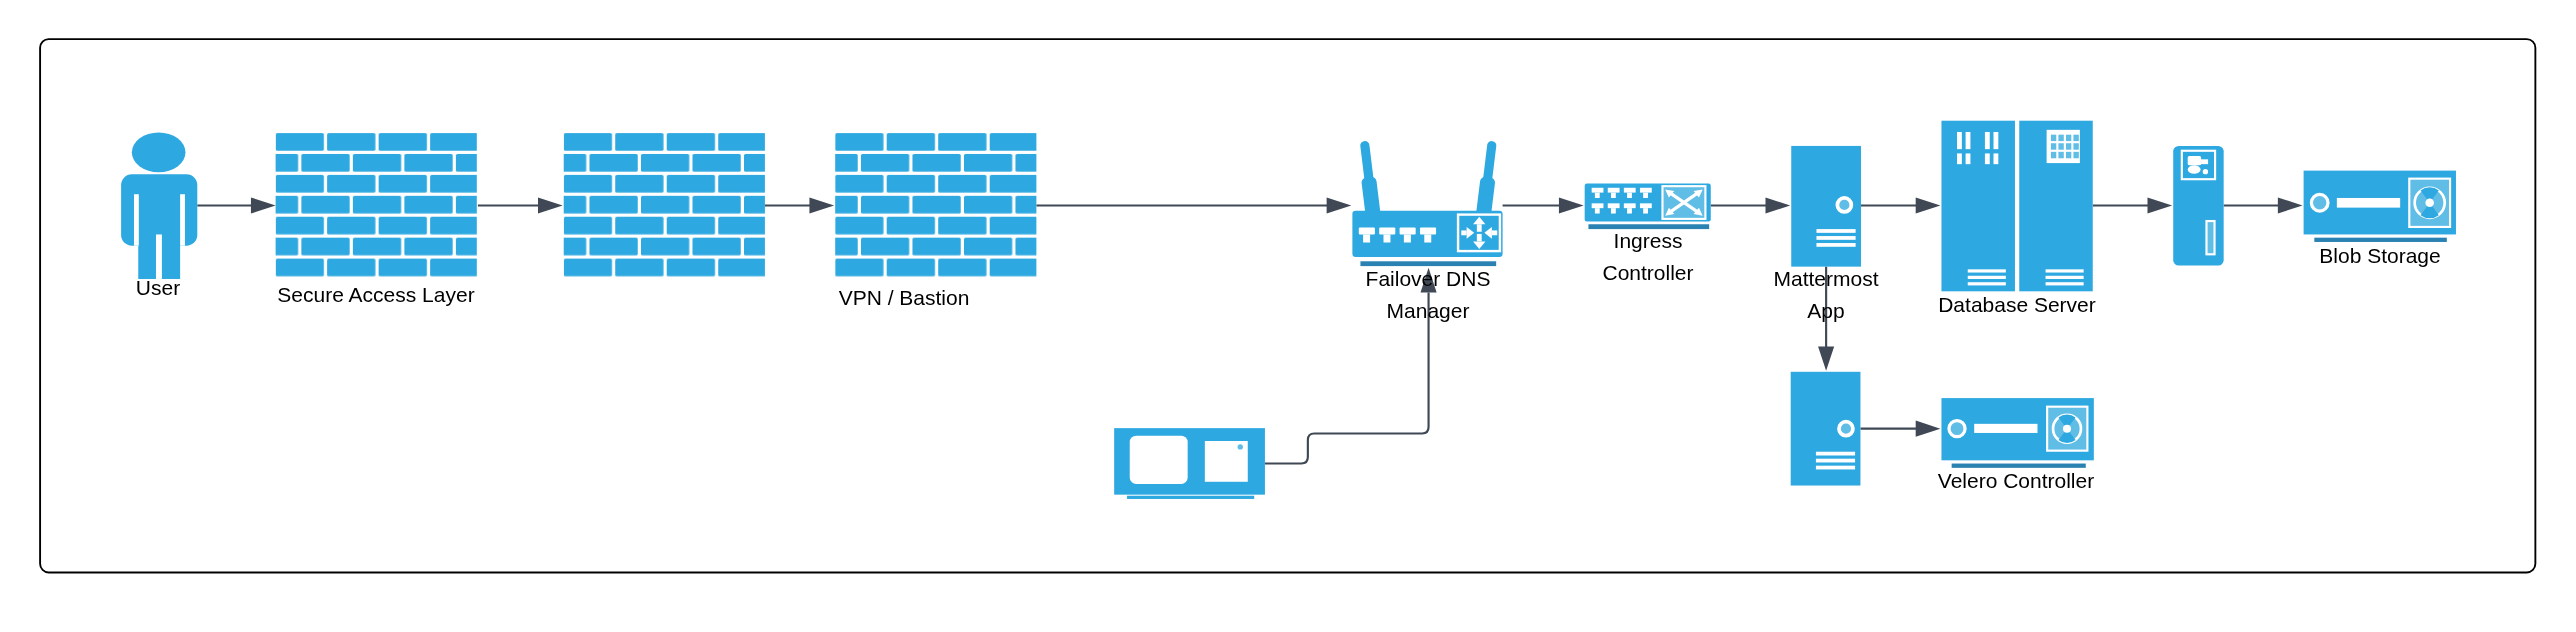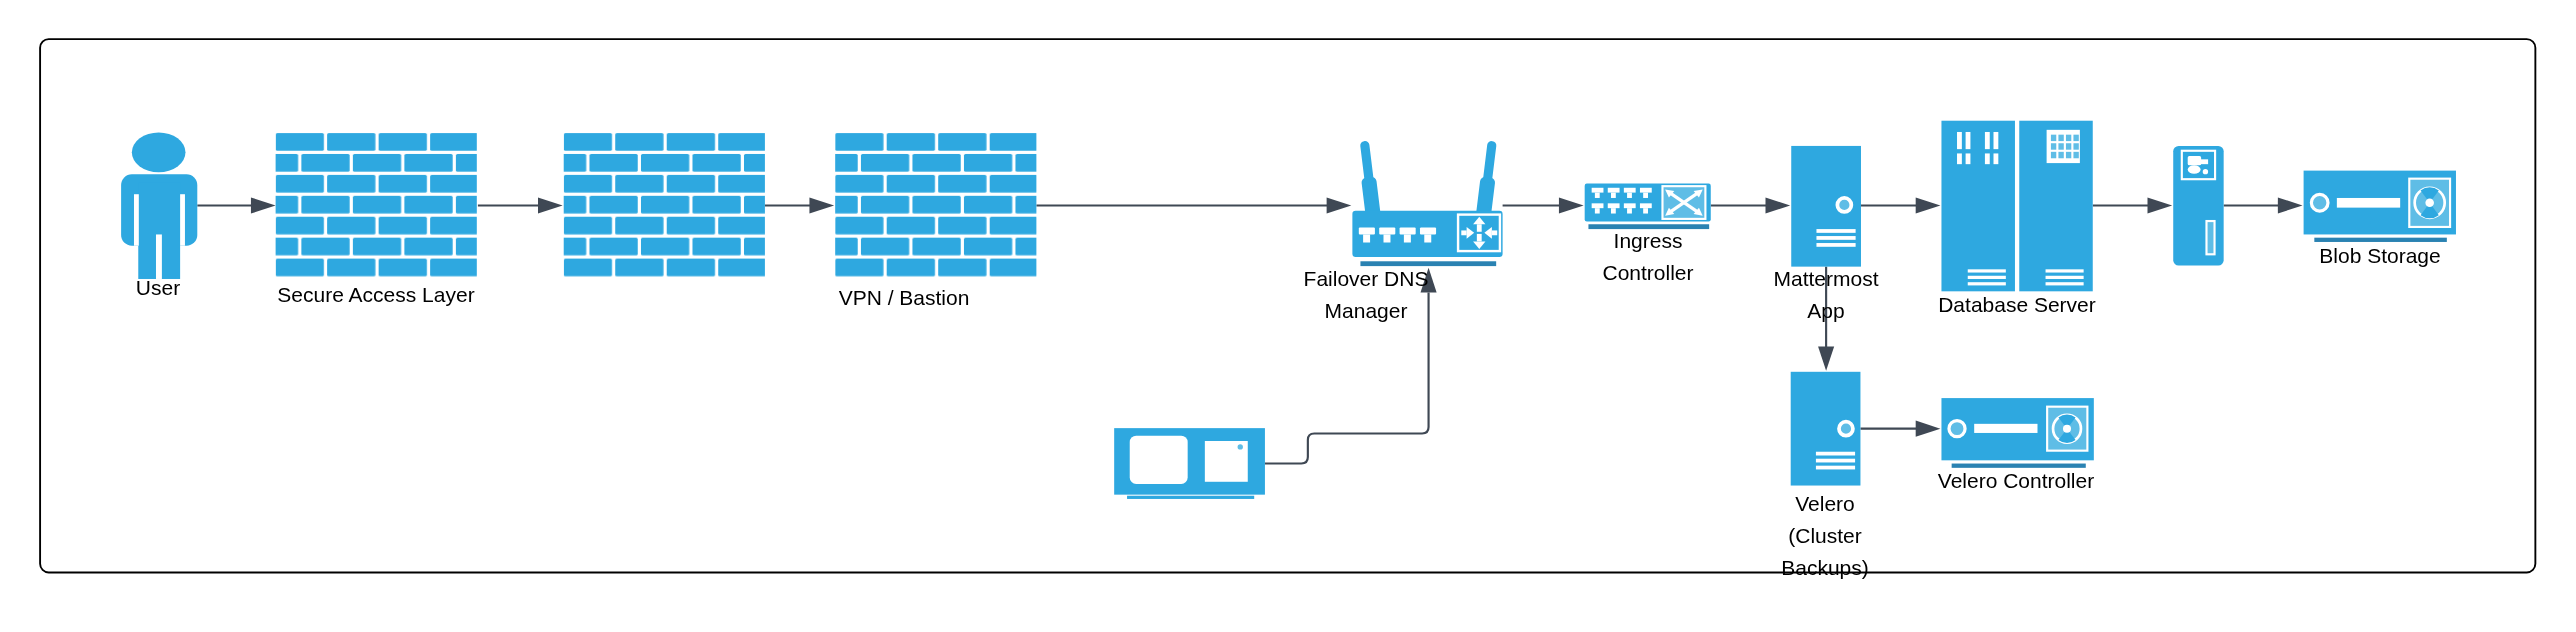--- a/index.html
+++ b/index.html
@@ -257,27 +257,24 @@
       <path class="f-blue" d="M3852,799 L3836,820 A26,26 0 0 0 3868,820 Z"></path>
       <circle class="f-white" cx="3852" cy="799" r="7.5"></circle>
     </g>
     <rect class="f-shadow" x="3637" y="864" width="250" height="8"></rect>
   </g>
 </svg>
 
 <div class="node-label" style="left:158px;top:272px">User</div>
 <div class="node-label" style="left:376px;top:279px">Secure Access Layer</div>
 <div class="node-label" style="left:904px;top:282px">VPN / Bastion</div>
-<div class="node-label" style="left:1366px;top:263px">Failover DNS
+<div class="node-label" style="left:1428px;top:263px">Failover DNS
 Manager</div>
 <div class="node-label" style="left:1648px;top:225px">Ingress
 Controller</div>
 <div class="node-label" style="left:1826px;top:263px">Mattermost
 App</div>
 <div class="node-label" style="left:2017px;top:289px">Database Server</div>
 <div class="node-label" style="left:2380px;top:240px">Blob Storage</div>
-<div class="node-label" style="left:1825px;top:488px">Velero
-(Cluster
-Backups)</div>
 <div class="node-label" style="left:2016px;top:465px">Velero Controller</div>
 
 </div>
 
 
 </body></html>

